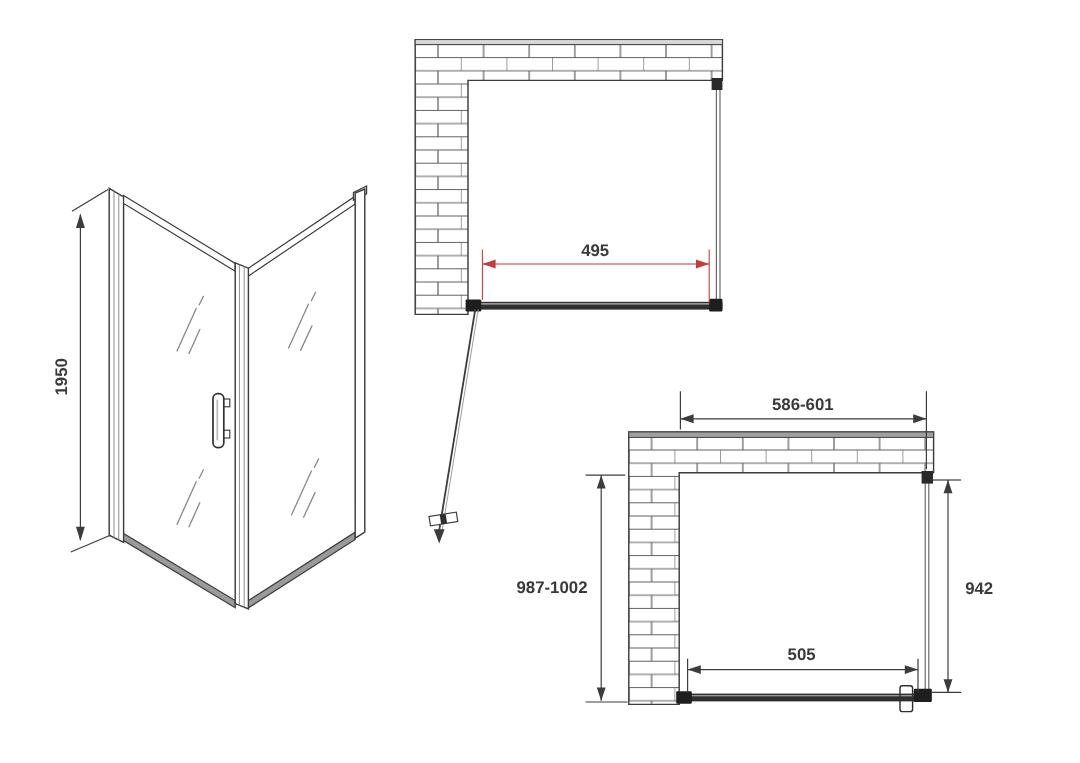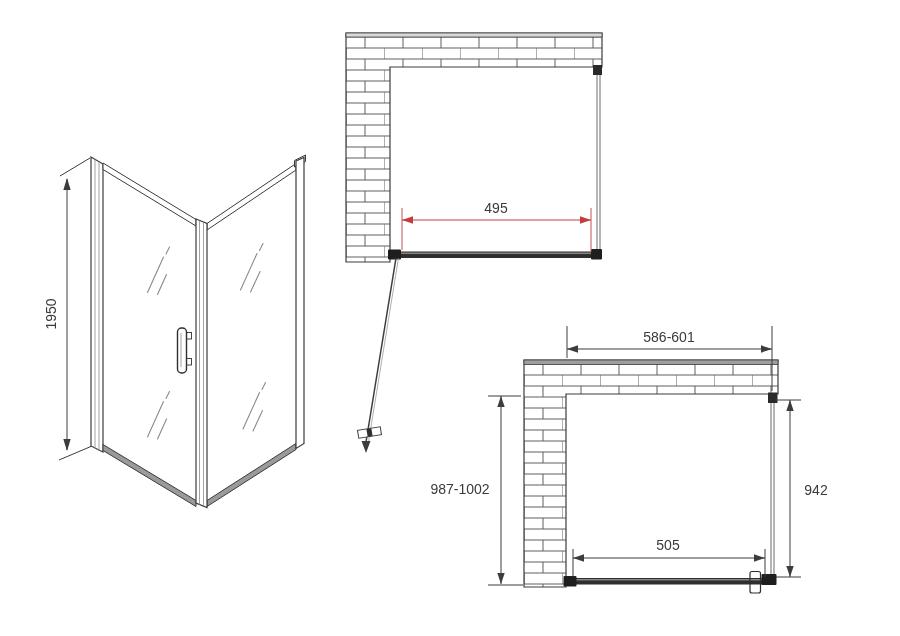--- a/index.html
+++ b/index.html
@@ -1,16 +1,16 @@
 <!DOCTYPE html>
 <html><head>
 <meta charset="utf-8">
 <style>
   html,body{margin:0;padding:0;background:#ffffff;}
-  .stage{width:900px;height:636px;background:#ffffff;position:relative;overflow:hidden;}
+  .stage{width:900px;height:636px;background:#ffffff;position:relative;overflow:hidden;font-weight:bold;}
   svg{display:block;}
   text{font-family:"Liberation Sans","DejaVu Sans",sans-serif;fill:#3a3a3a;}
   .dim-text{font-size:14px;}
   .line{stroke:#3c3c3c;stroke-width:1;fill:none;}
   .thin{stroke:#8a8a8a;stroke-width:0.8;fill:none;}
   .wall-outline{stroke:#3c3c3c;stroke-width:1.2;}
   .glass-line{stroke:#6a6a6a;stroke-width:1;fill:none;}
   .shine{stroke:#8a8a8a;stroke-width:1.1;fill:none;stroke-linecap:round;}
 </style>
 </head>

